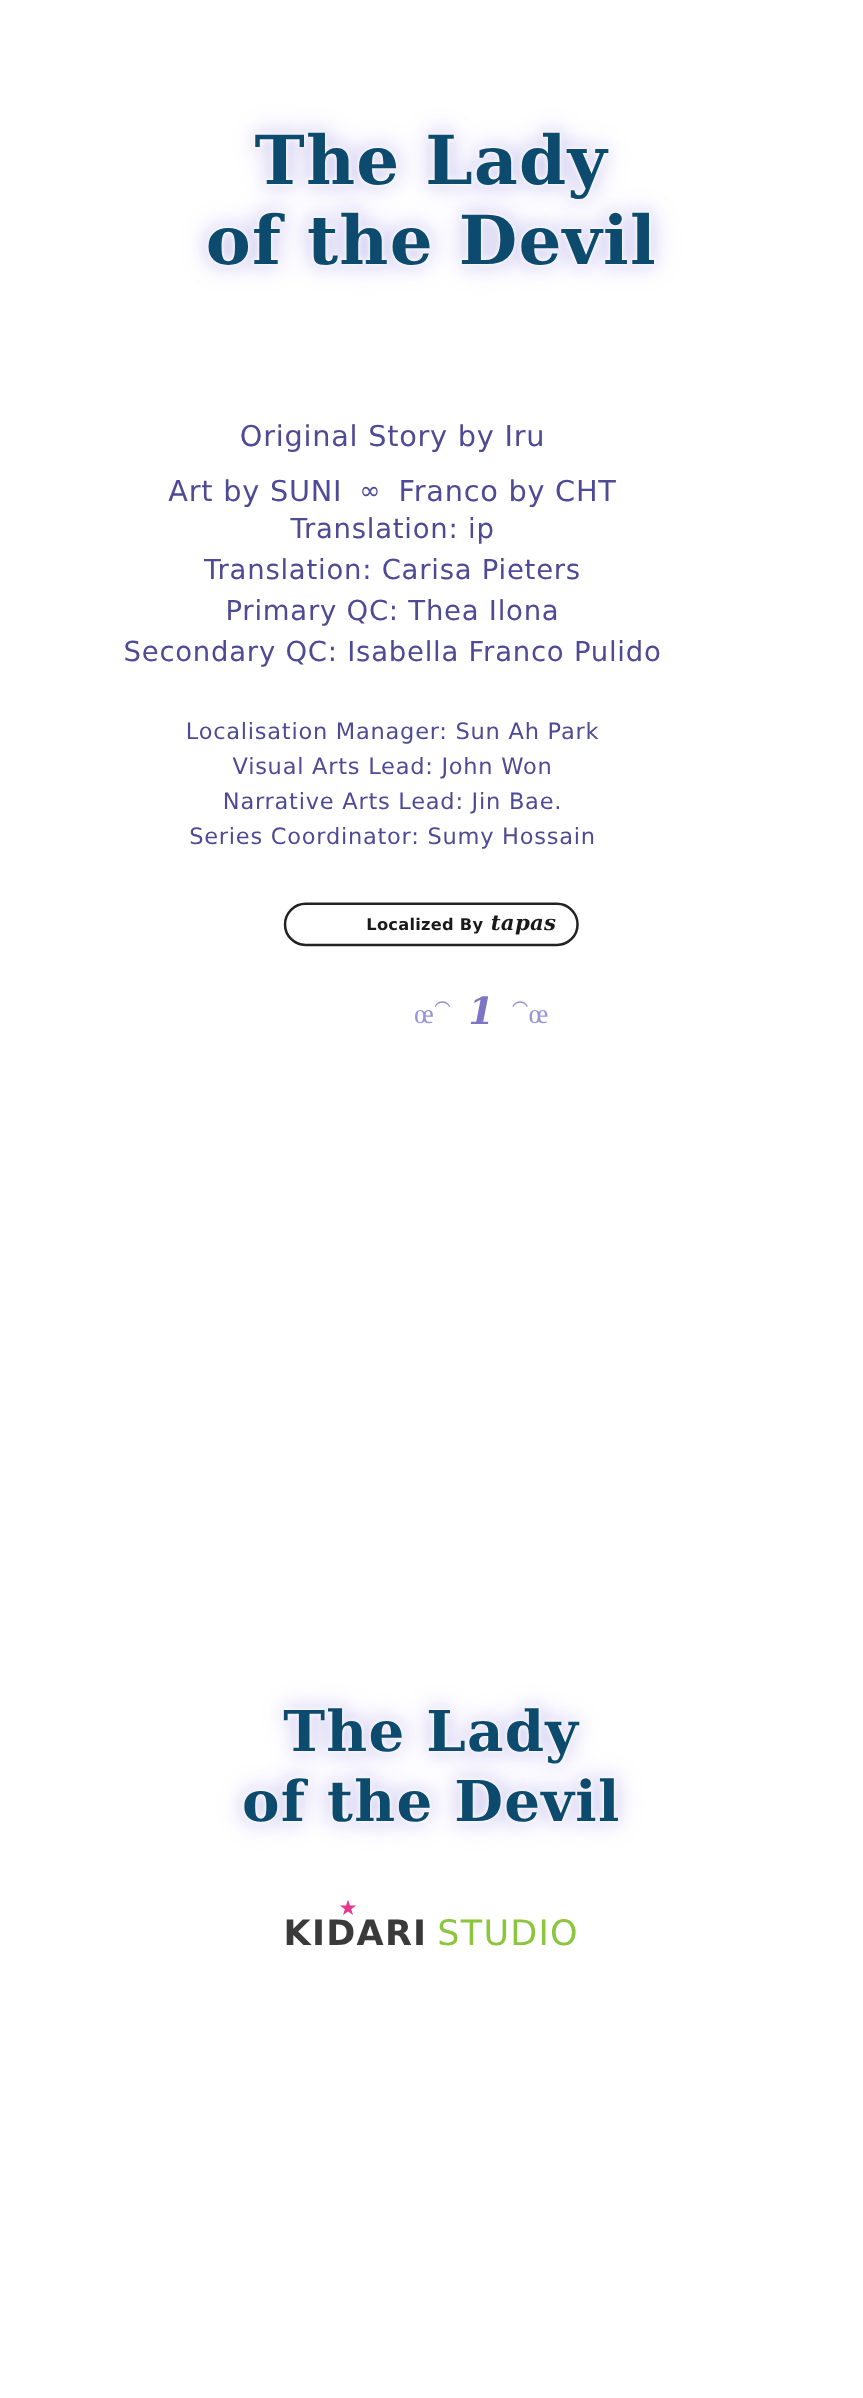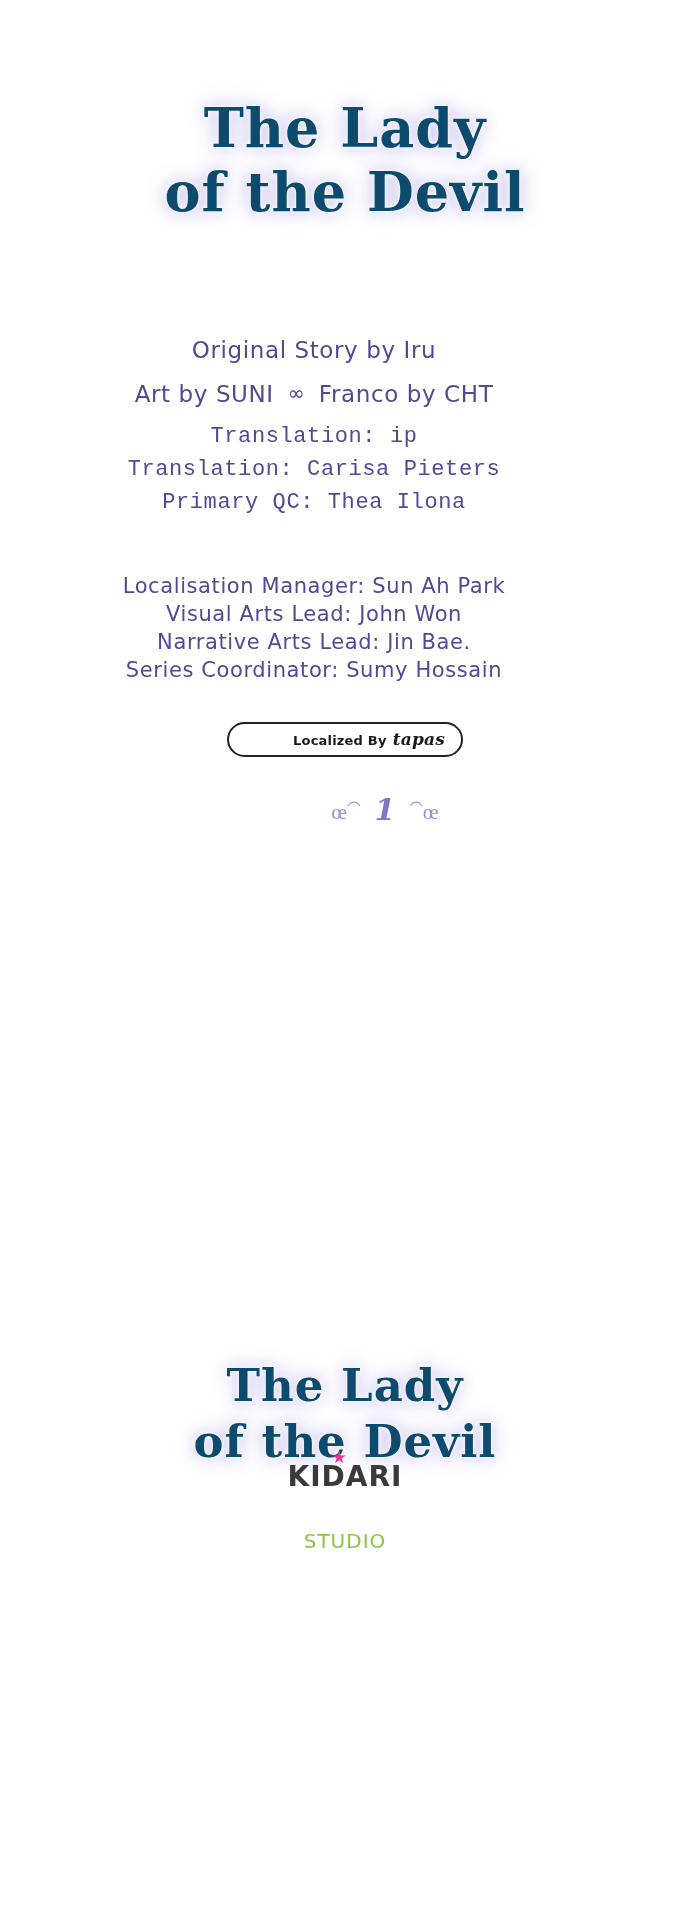--- a/index.html
+++ b/index.html
@@ -72,34 +72,33 @@
   }
   .divider-glyph {
     display: inline-block;
     margin: 0 6px;
     color: #4f4a96;
     font-size: 20px;
     transform: translateY(-2px);
   }
 
   #credits-staff {
-    top: 420px;
-    font-family: Liberation Mono, monospace;
+    top: 407px;
   }
   #credits-staff .credit-row {
     font-size: 22px;
     line-height: 33px;
     color: #4f4a96;
   }
 
   #credits-team {
     top: 572px;
   }
   #credits-team .credit-row {
-    font-size: 21px;
+    font-size: 18px;
     line-height: 28px;
     color: #4f4a96;
   }
 
   
   .localized-badge {
     position: absolute;
     left: 50%;
     top: 722px;
     transform: translateX(-50%);
@@ -164,50 +163,47 @@
   }
   .footer-title .title-line {
     font-size: 45px;
     line-height: 56px;
   }
 
   
   .studio-logo {
     position: absolute;
     left: 50%;
-    top: 1460px;
+    top: 1530px;
     transform: translateX(-50%);
     display: flex;
-    align-items: center;
     gap: 8px;
     white-space: nowrap;
-    flex-direction: column;
   }
   .studio-logo .kid {
     font-family: "DejaVu Sans", sans-serif;
     font-weight: bold;
     font-size: 28px;
     letter-spacing: 1px;
     color: #3a3a3a;
     position: relative;
   }
   .studio-logo .star {
     position: absolute;
     left: 44px;
     top: -11px;
     color: #e8368f;
     font-size: 17px;
     line-height: 17px;
   }
   .studio-logo .studio {
     font-family: "DejaVu Sans", sans-serif;
-    font-size: 20px;
+    font-size: 28px;
     letter-spacing: 1px;
     color: #8cc63e;
-    margin-top: 28px;
   }
 </style>
 </head>
 <body>
 
 <div class="page">
 
   <div class="title-block">
     <div class="title-line l1">The Lady</div>
     <div class="title-line l2">of the Devil</div>
@@ -219,20 +215,21 @@
       <span>Art by SUNI</span>
       <span class="divider-glyph">∞</span>
       <span>Franco by CHT</span>
     </div>
   </div>
 
   <div class="credits" id="credits-staff">
     <div class="credit-row">Translation: ip</div>
     <div class="credit-row">Translation: Carisa Pieters</div>
     <div class="credit-row">Primary QC: Thea Ilona</div>
+    <div class="credit-row">Secondary QC: Isabella Franco Pulido</div>
   </div>
 
   <div class="credits" id="credits-team">
     <div class="credit-row">Localisation Manager: Sun Ah Park</div>
     <div class="credit-row">Visual Arts Lead: John Won</div>
     <div class="credit-row">Narrative Arts Lead: Jin Bae.</div>
     <div class="credit-row">Series Coordinator: Sumy Hossain</div>
   </div>
 
   <div class="localized-badge">

